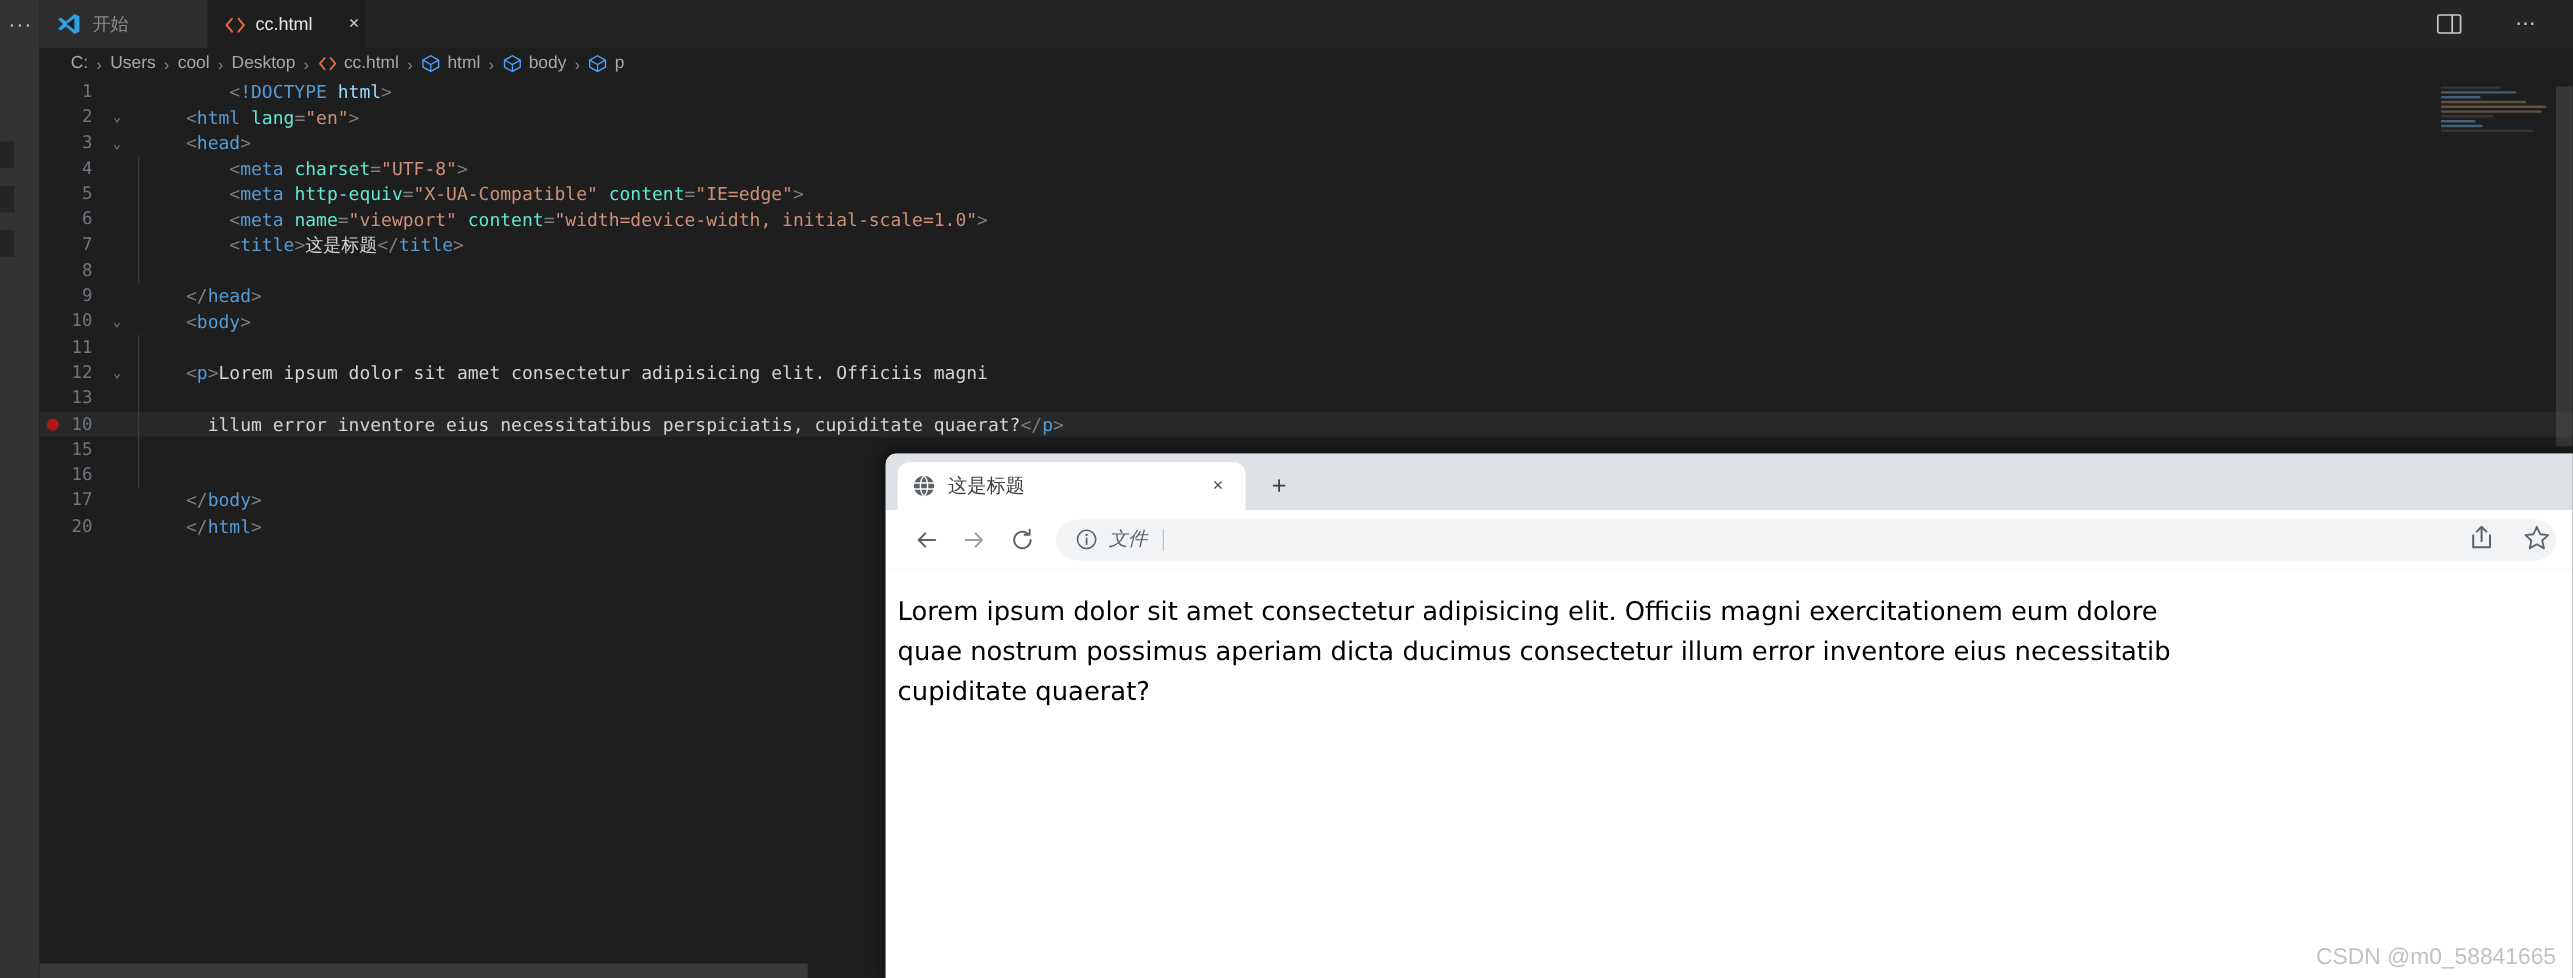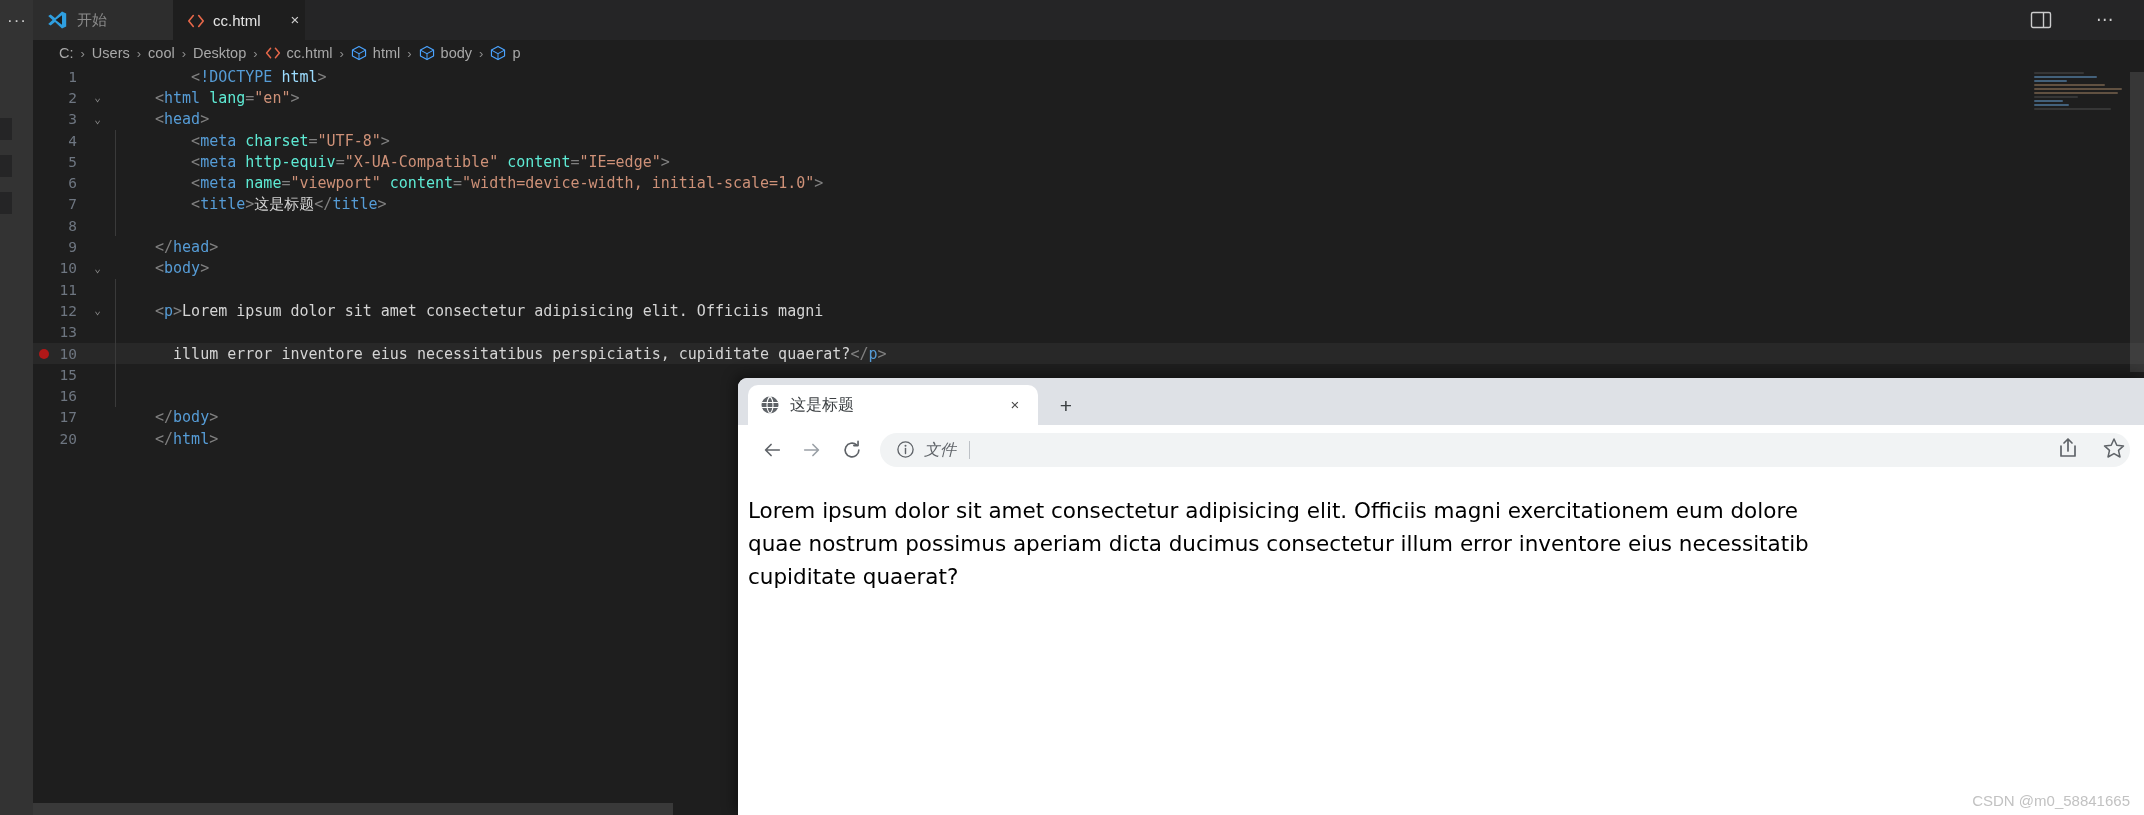--- a/index.html
+++ b/index.html
@@ -172,21 +172,21 @@
     position:absolute;left:0;top:96px;width:100%;height:341px;background:#ffffff;
     padding:20px 0 0 10px;box-sizing:border-box;
   }
   .br-para{
     margin:0;font-family:"DejaVu Sans","Liberation Sans",sans-serif;
     font-size:21.5px;line-height:33px;color:#000000;
     white-space:pre-wrap;
   }
   .watermark{
     position:absolute;right:14px;bottom:6px;
-    font-size:15px;color:#c2c2c2;font-family:"Liberation Sans",sans-serif;
+    font-size:19px;color:#c2c2c2;font-family:"Liberation Sans",sans-serif;
   }
 </style>
 </head>
 <body>
 
 <div class="app">
 
   <div class="activity-bar">
     <div class="act-dots">···</div>
     <div class="act-chip c1"></div>

